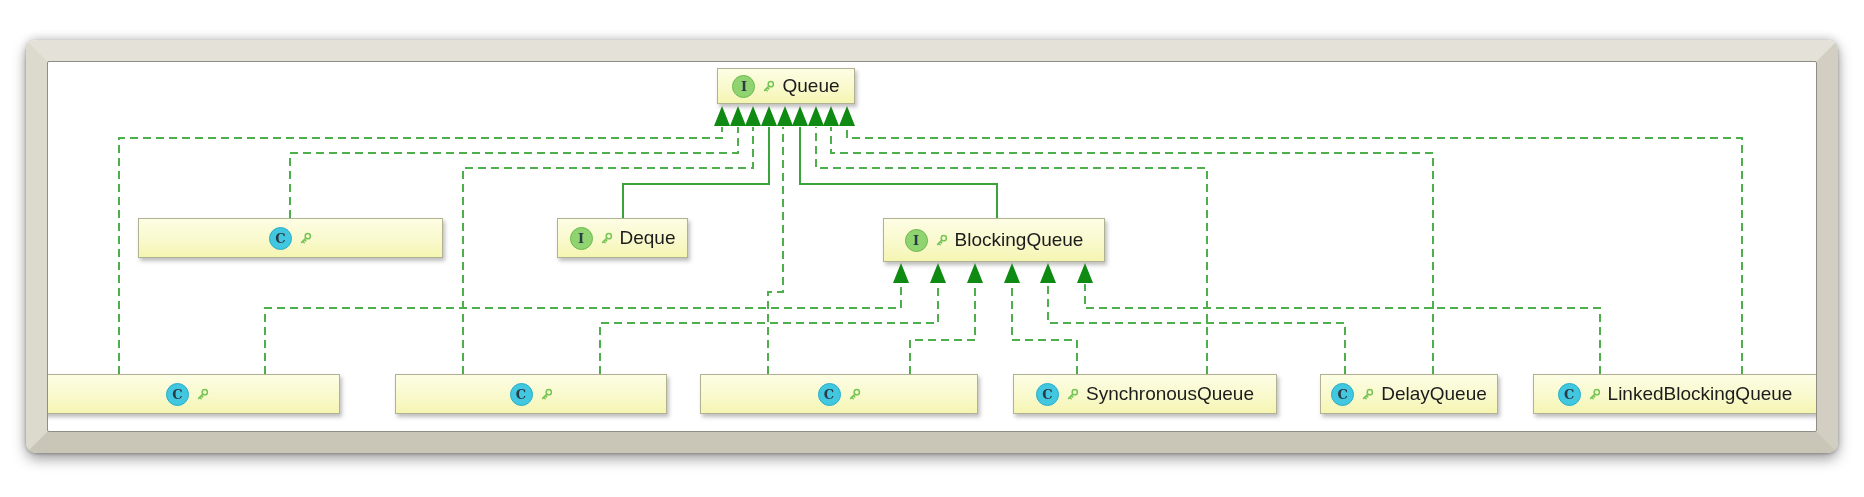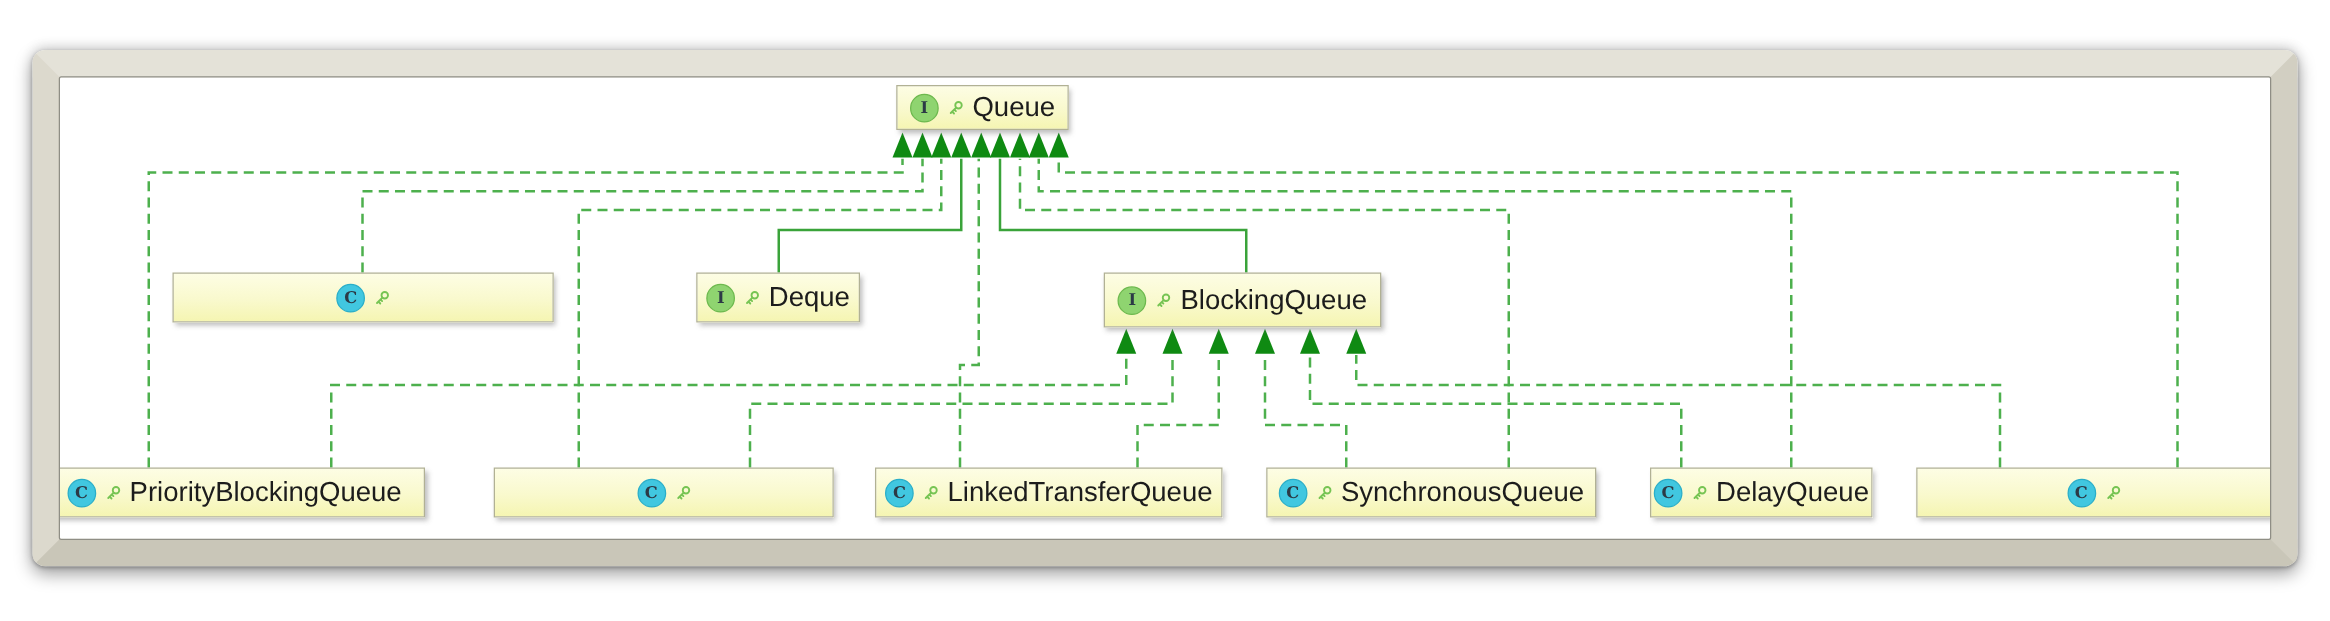--- a/index.html
+++ b/index.html
@@ -39,21 +39,21 @@
   }
   .node .circle{
     width:21px;height:21px;border-radius:50%;
     display:flex;align-items:center;justify-content:center;
     font-family:"DejaVu Serif", serif;font-size:13px;font-weight:700;color:#2c3a46;
     flex:0 0 auto;
   }
   .node .circle.iface{background:#8fd470;border:1px solid #6db94e;}
   .node .circle.clazz{background:#41c7e0;border:1px solid #2aaec9;}
   .node .keyicon{display:flex;align-items:center;flex:0 0 auto;}
-  .node .label{font-size:22px;color:#1c1c1c;white-space:nowrap;text-align:center;}
+  .node .label{font-size:19px;color:#1c1c1c;white-space:nowrap;text-align:center;}
 </style>
 </head>
 <body>
 
 <svg class="wires" width="1864" height="497" viewBox="0 0 1864 497">
 
   <polyline class="edge-dashed" points="119,374 119,138 722,138 722,127"></polyline>
   <polyline class="edge-dashed" points="290,218 290,153 738,153 738,127"></polyline>
   <polyline class="edge-dashed" points="463,374 463,168 753,168 753,127"></polyline>
   <polyline class="edge-solid" points="623,218 623,184 769,184 769,127"></polyline>
@@ -136,42 +136,40 @@
 </div>
 
 <div class="node" style="left:35px;top:374px;width:305px;height:40px;">
   <span class="circle clazz">C</span>
   <span class="keyicon">
       <svg width="13" height="13" viewBox="0 0 13 13">
         <circle cx="8.8" cy="4.2" r="2.6" fill="none" stroke="#76c453" stroke-width="1.5"></circle>
         <path d="M6.9 6.1 L2.6 10.4 M3.7 9.3 l1.5 1.5 M5.4 7.6 l1.3 1.3" fill="none" stroke="#76c453" stroke-width="1.5" stroke-linecap="round"></path>
       </svg>
     </span>
-  <span class="label">PriorityBlockingQueue</span>
 </div>
 
 <div class="node" style="left:395px;top:374px;width:272px;height:40px;">
   <span class="circle clazz">C</span>
   <span class="keyicon">
       <svg width="13" height="13" viewBox="0 0 13 13">
         <circle cx="8.8" cy="4.2" r="2.6" fill="none" stroke="#76c453" stroke-width="1.5"></circle>
         <path d="M6.9 6.1 L2.6 10.4 M3.7 9.3 l1.5 1.5 M5.4 7.6 l1.3 1.3" fill="none" stroke="#76c453" stroke-width="1.5" stroke-linecap="round"></path>
       </svg>
     </span>
 </div>
 
 <div class="node" style="left:700px;top:374px;width:278px;height:40px;">
   <span class="circle clazz">C</span>
   <span class="keyicon">
       <svg width="13" height="13" viewBox="0 0 13 13">
         <circle cx="8.8" cy="4.2" r="2.6" fill="none" stroke="#76c453" stroke-width="1.5"></circle>
         <path d="M6.9 6.1 L2.6 10.4 M3.7 9.3 l1.5 1.5 M5.4 7.6 l1.3 1.3" fill="none" stroke="#76c453" stroke-width="1.5" stroke-linecap="round"></path>
       </svg>
     </span>
-  <span class="label">LinkedTransferQueue</span>
 </div>
 
 <div class="node" style="left:1013px;top:374px;width:264px;height:40px;">
   <span class="circle clazz">C</span>
   <span class="keyicon">
       <svg width="13" height="13" viewBox="0 0 13 13">
         <circle cx="8.8" cy="4.2" r="2.6" fill="none" stroke="#76c453" stroke-width="1.5"></circle>
         <path d="M6.9 6.1 L2.6 10.4 M3.7 9.3 l1.5 1.5 M5.4 7.6 l1.3 1.3" fill="none" stroke="#76c453" stroke-width="1.5" stroke-linecap="round"></path>
       </svg>
     </span>
@@ -190,15 +188,16 @@
 </div>
 
 <div class="node" style="left:1533px;top:374px;width:284px;height:40px;">
   <span class="circle clazz">C</span>
   <span class="keyicon">
       <svg width="13" height="13" viewBox="0 0 13 13">
         <circle cx="8.8" cy="4.2" r="2.6" fill="none" stroke="#76c453" stroke-width="1.5"></circle>
         <path d="M6.9 6.1 L2.6 10.4 M3.7 9.3 l1.5 1.5 M5.4 7.6 l1.3 1.3" fill="none" stroke="#76c453" stroke-width="1.5" stroke-linecap="round"></path>
       </svg>
     </span>
+  <span class="label">LinkedBlockingQueue</span>
 </div>
 
 <div class="frame"></div>
 
 </body></html>

